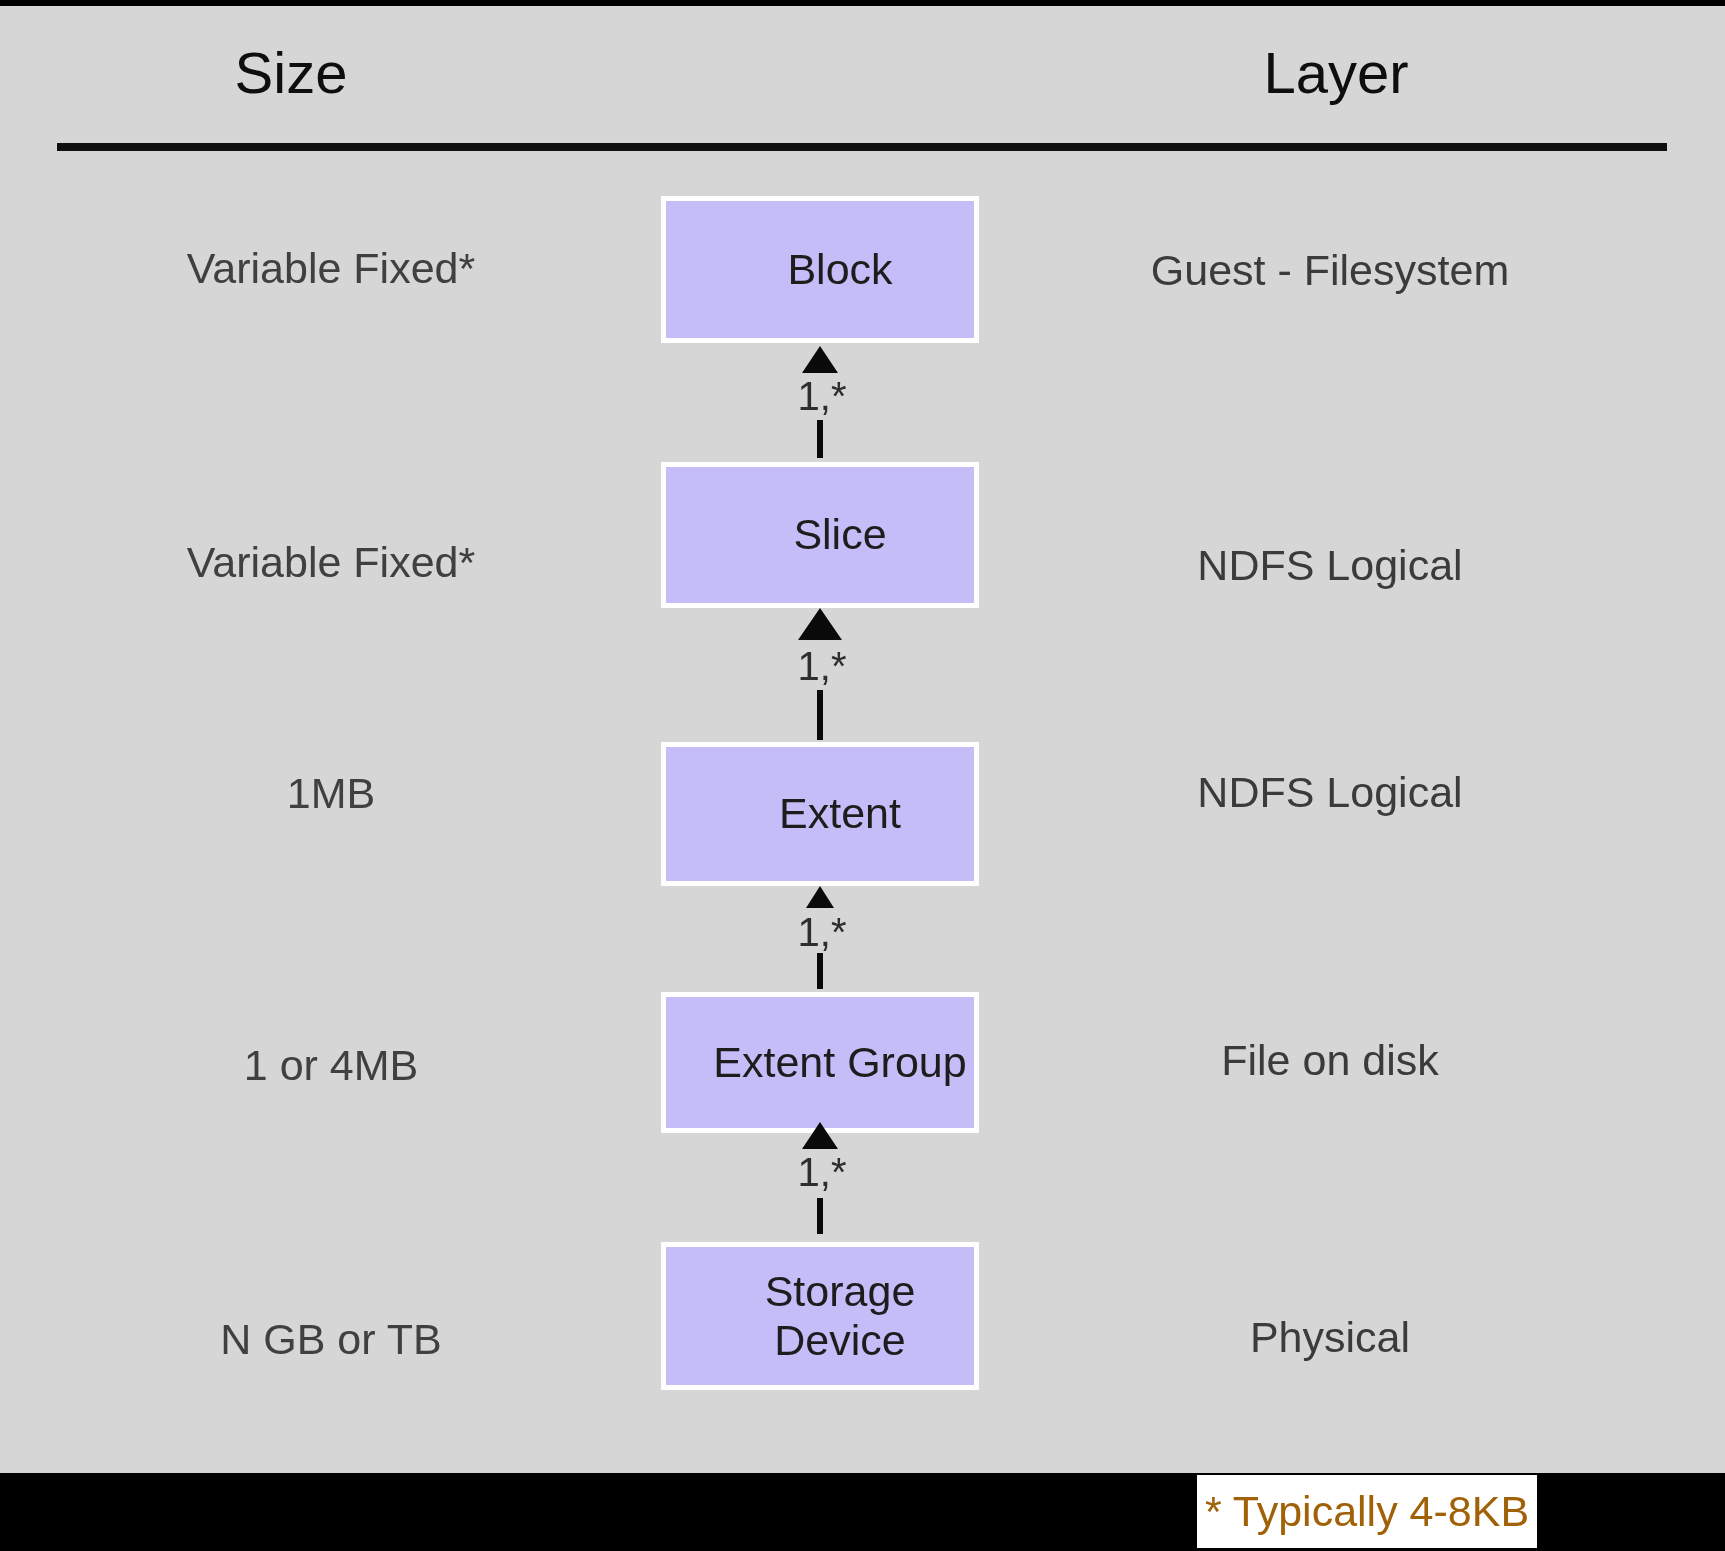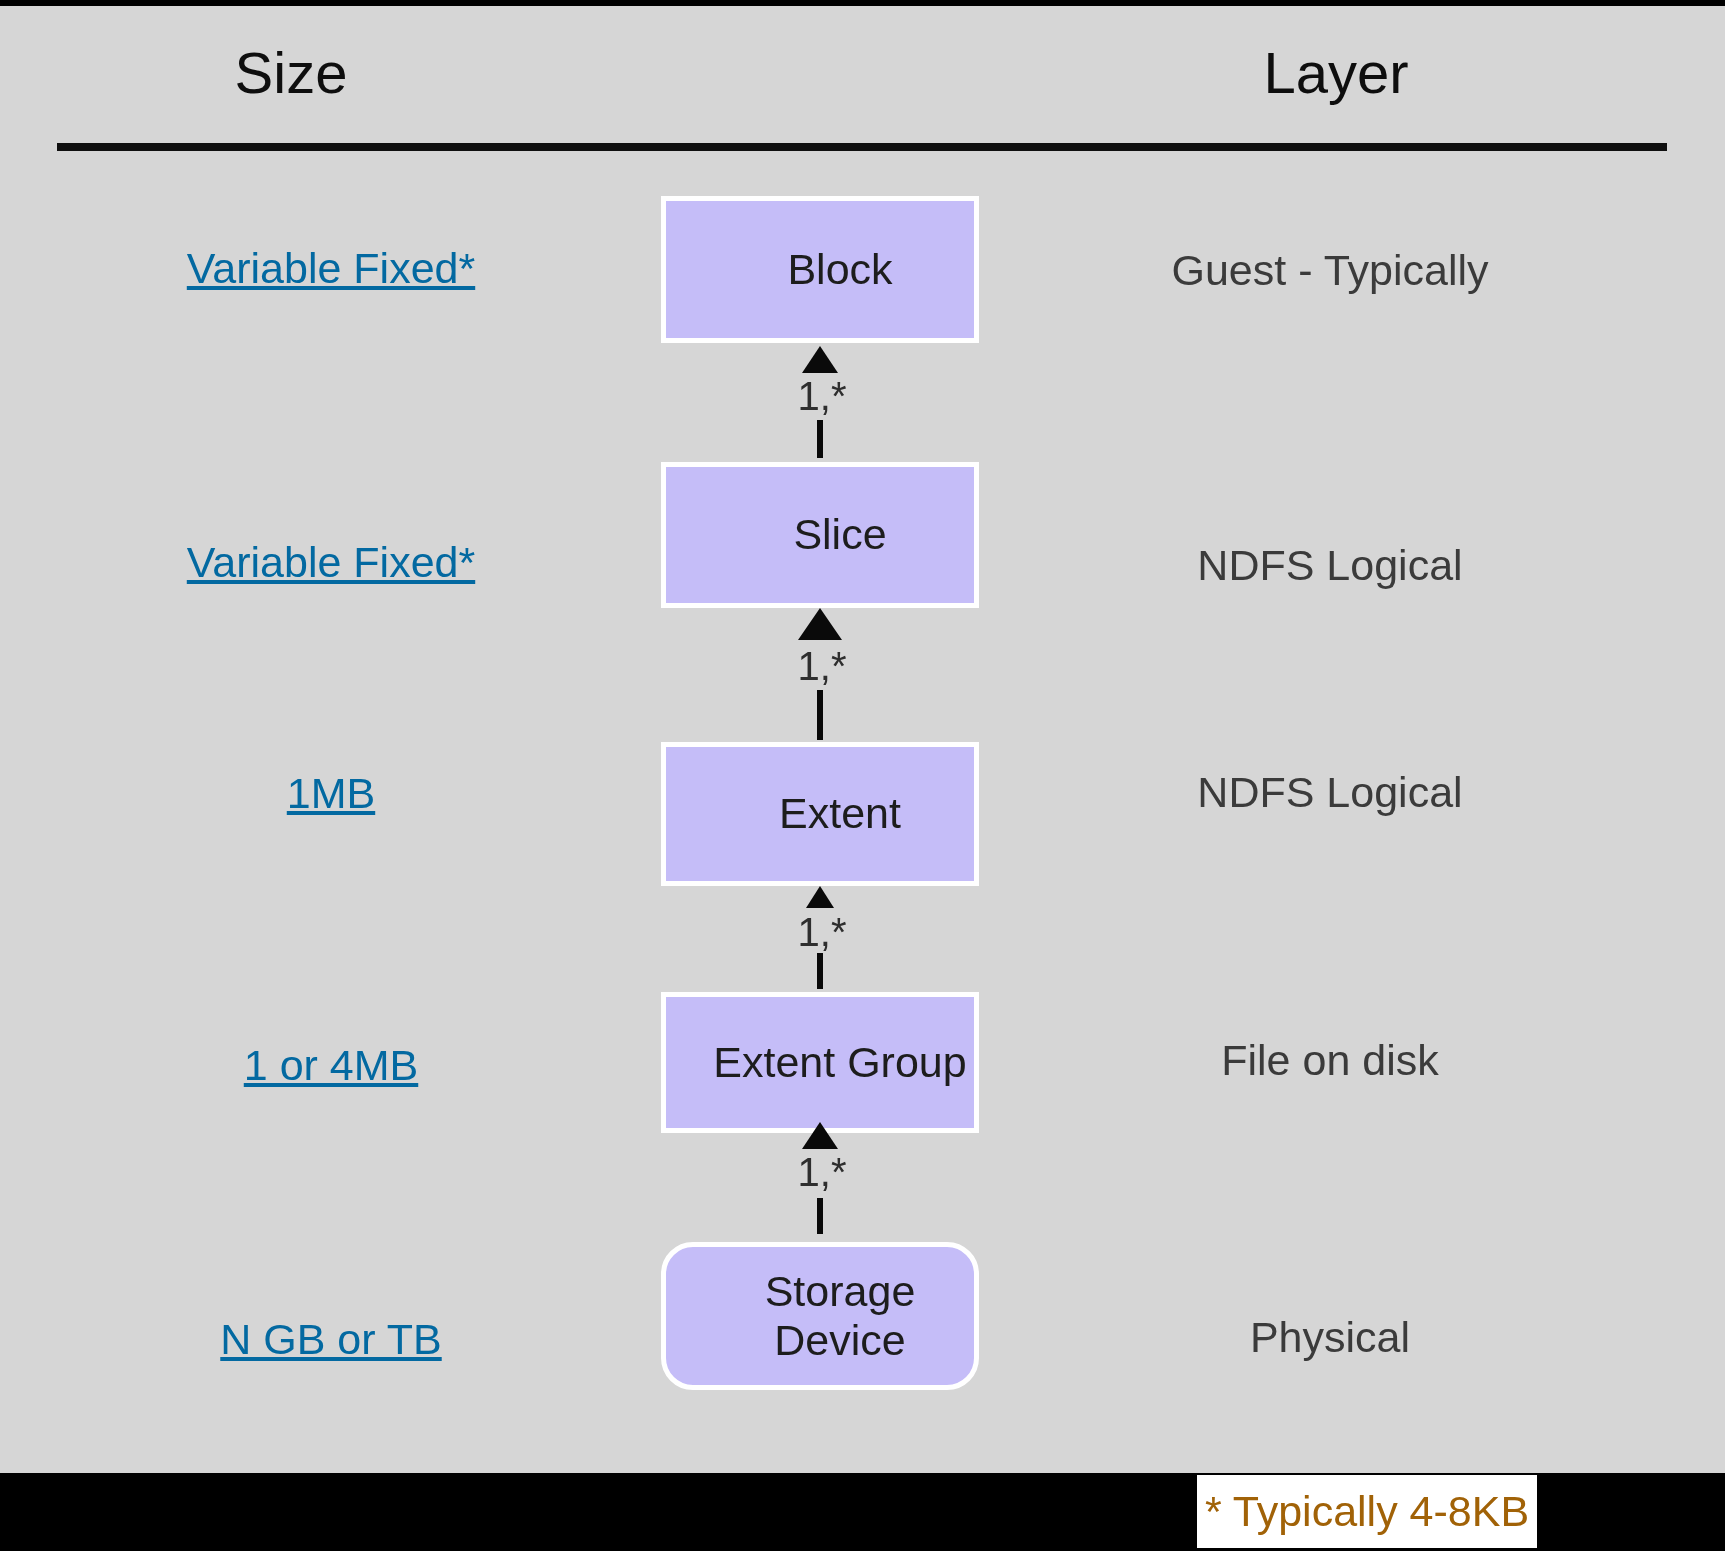--- a/index.html
+++ b/index.html
@@ -19,21 +19,21 @@
   .entity-box{
     position:absolute;left:661px;width:318px;
     background:#c5bdf8;border:5px solid #ffffff;
     box-sizing:border-box;
     display:flex;align-items:center;justify-content:center;
     font-size:43px;color:#1d1d1d;text-align:center;
     white-space:pre-line;line-height:1.15;padding-left:40px;
   }
   .size-label{
     position:absolute;left:81px;width:500px;
-    text-align:center;font-size:43px;color:#0369a1;line-height:1;text-decoration:underline;
+    text-align:center;font-size:43px;color:#404040;line-height:1;
   }
   .layer-label{
     position:absolute;left:1080px;width:500px;
     text-align:center;font-size:43px;color:#3b3b3b;line-height:1;
   }
   .arrow-head{
     position:absolute;width:0;height:0;
     border-left:18px solid transparent;
     border-right:18px solid transparent;
     border-bottom:27px solid #0a0a0a;
@@ -57,21 +57,21 @@
 <div id="canvas">
 
   <div class="top-strip"></div>
 
   <div class="col-header" style="left:1186px;">Layer</div>
   <div class="col-header" style="left:141px;">Size</div>
   <div class="rule"></div>
 
   <div class="size-label" style="top:247px;">Variable Fixed*</div>
   <div class="entity-box" style="top:196px;height:147px;">Block</div>
-  <div class="layer-label" style="top:249px;">Guest - Typically</div>
+  <div class="layer-label" style="top:249px;">Guest - Filesystem</div>
 
   <div class="arrow-head" style="left:802px;top:346px;"></div>
   <div class="mult-label" style="top:376px;">1,*</div>
   <div class="conn-line" style="top:420px;height:38px;"></div>
 
   <div class="size-label" style="top:541px;">Variable Fixed*</div>
   <div class="entity-box" style="top:462px;height:146px;">Slice</div>
   <div class="layer-label" style="top:544px;">NDFS Logical</div>
 
   <div class="arrow-head" style="left:798px;top:608px;border-left-width:22px;border-right-width:22px;border-bottom-width:32px;"></div>
@@ -88,21 +88,21 @@
 
   <div class="size-label" style="top:1044px;">1 or 4MB</div>
   <div class="entity-box" style="top:992px;height:141px;">Extent Group</div>
   <div class="layer-label" style="top:1039px;">File on disk</div>
 
   <div class="arrow-head" style="left:802px;top:1122px;"></div>
   <div class="mult-label" style="top:1152px;">1,*</div>
   <div class="conn-line" style="top:1198px;height:36px;"></div>
 
   <div class="size-label" style="top:1318px;">N GB or TB</div>
-  <div class="entity-box" style="top:1242px;height:148px;border-radius:32px;">Storage
+  <div class="entity-box" style="top:1242px;height:148px;">Storage
 Device</div>
   <div class="layer-label" style="top:1316px;">Physical</div>
 
   <div class="footer-bar"></div>
   <div class="footnote-box">
     <span>* Typically 4-8KB</span>
   </div>
 
 </div>
 

